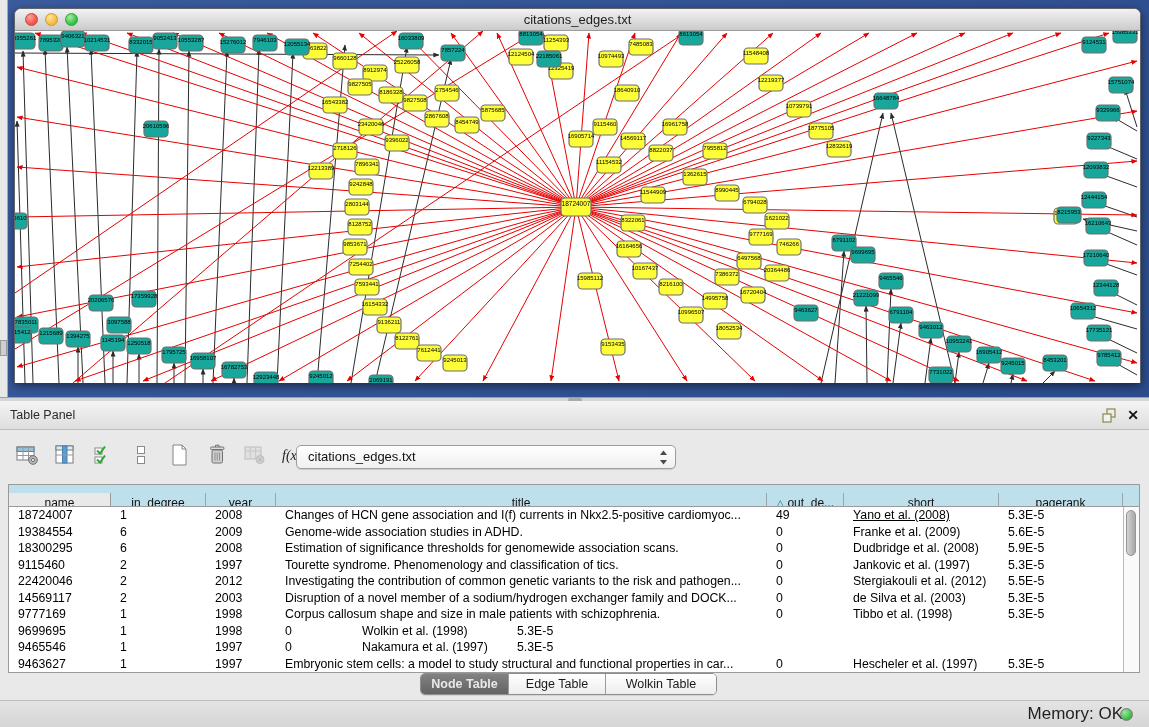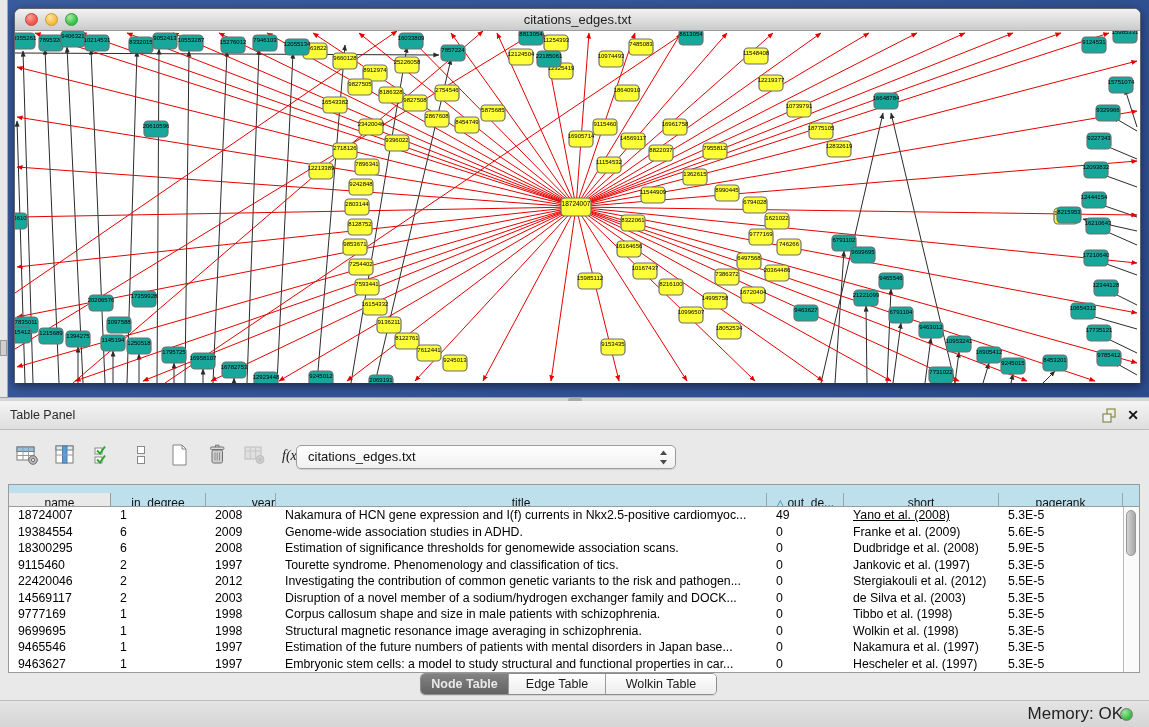--- a/index.html
+++ b/index.html
@@ -539,32 +539,32 @@
         <path d="M4.5 1.5 L8 6 H1 z" fill="#4a4a4a"></path>
         <path d="M4.5 15.5 L1 11 H8 z" fill="#4a4a4a"></path>
       </svg>
     </span>
   </div>
 
   <div class="table-wrap">
     <div class="thead">
         <div class="th grey" style="width: 102px;">name</div>
         <div class="th" style="width: 95px;">in_degree</div>
-        <div class="th" style="width: 70px; text-align: right;">year</div>
+        <div class="th" style="width: 70px;">year</div>
         <div class="th" style="width: 491px;">title</div>
         <div class="th" style="width: 77px;"><span class="sort">△</span>out_de...</div>
         <div class="th" style="width: 155px;">short</div>
         <div class="th" style="width: 124px;">pagerank</div>
       </div>
     <div class="tbody">
         <div class="tr">
           <div class="td" style="width: 102px;">18724007</div>
           <div class="td" style="width: 95px;">1</div>
           <div class="td" style="width: 70px;">2008</div>
-          <div class="td" style="width: 491px;">Nakamura of HCN gene expression and I(f) currents in Nkx2.5-positive cardiomyoc...</div>
+          <div class="td" style="width: 491px;">Changes of HCN gene association and I(f) currents in Nkx2.5-positive cardiomyoc...</div>
           <div class="td" style="width: 77px;">49</div>
           <div class="td" style="width: 155px; text-decoration: underline;">Yano et al. (2008)</div>
           <div class="td" style="width: 124px;">5.3E-5</div>
         </div>
         <div class="tr">
           <div class="td" style="width: 102px;">19384554</div>
           <div class="td" style="width: 95px;">6</div>
           <div class="td" style="width: 70px;">2009</div>
           <div class="td" style="width: 491px;">Genome-wide association studies in ADHD.</div>
           <div class="td" style="width: 77px;">0</div>
@@ -613,30 +613,28 @@
           <div class="td" style="width: 70px;">1998</div>
           <div class="td" style="width: 491px;">Corpus callosum shape and size in male patients with schizophrenia.</div>
           <div class="td" style="width: 77px;">0</div>
           <div class="td" style="width: 155px;">Tibbo et al. (1998)</div>
           <div class="td" style="width: 124px;">5.3E-5</div>
         </div>
         <div class="tr">
           <div class="td" style="width: 102px;">9699695</div>
           <div class="td" style="width: 95px;">1</div>
           <div class="td" style="width: 70px;">1998</div>
-          <div class="td" style="width: 491px;">Structural magnetic resonance image averaging in schizophrenia.</div>
           <div class="td" style="width: 77px;">0</div>
           <div class="td" style="width: 155px;">Wolkin et al. (1998)</div>
           <div class="td" style="width: 124px;">5.3E-5</div>
         </div>
         <div class="tr">
           <div class="td" style="width: 102px;">9465546</div>
           <div class="td" style="width: 95px;">1</div>
           <div class="td" style="width: 70px;">1997</div>
-          <div class="td" style="width: 491px;">Estimation of the future numbers of patients with mental disorders in Japan base...</div>
           <div class="td" style="width: 77px;">0</div>
           <div class="td" style="width: 155px;">Nakamura et al. (1997)</div>
           <div class="td" style="width: 124px;">5.3E-5</div>
         </div>
         <div class="tr">
           <div class="td" style="width: 102px;">9463627</div>
           <div class="td" style="width: 95px;">1</div>
           <div class="td" style="width: 70px;">1997</div>
           <div class="td" style="width: 491px;">Embryonic stem cells: a model to study structural and functional properties in car...</div>
           <div class="td" style="width: 77px;">0</div>

